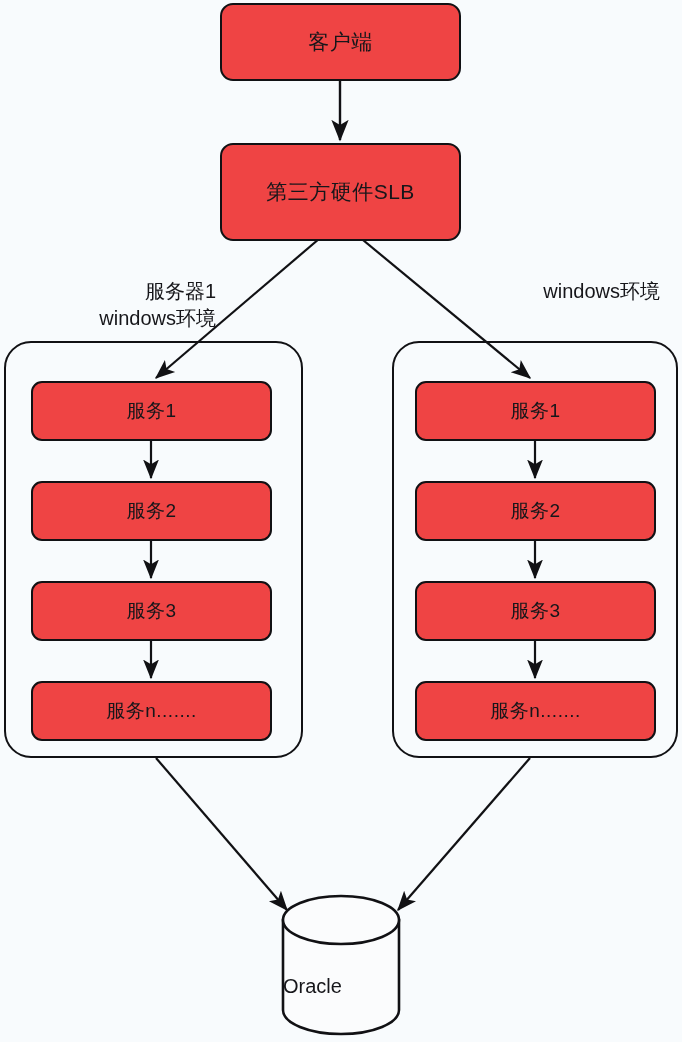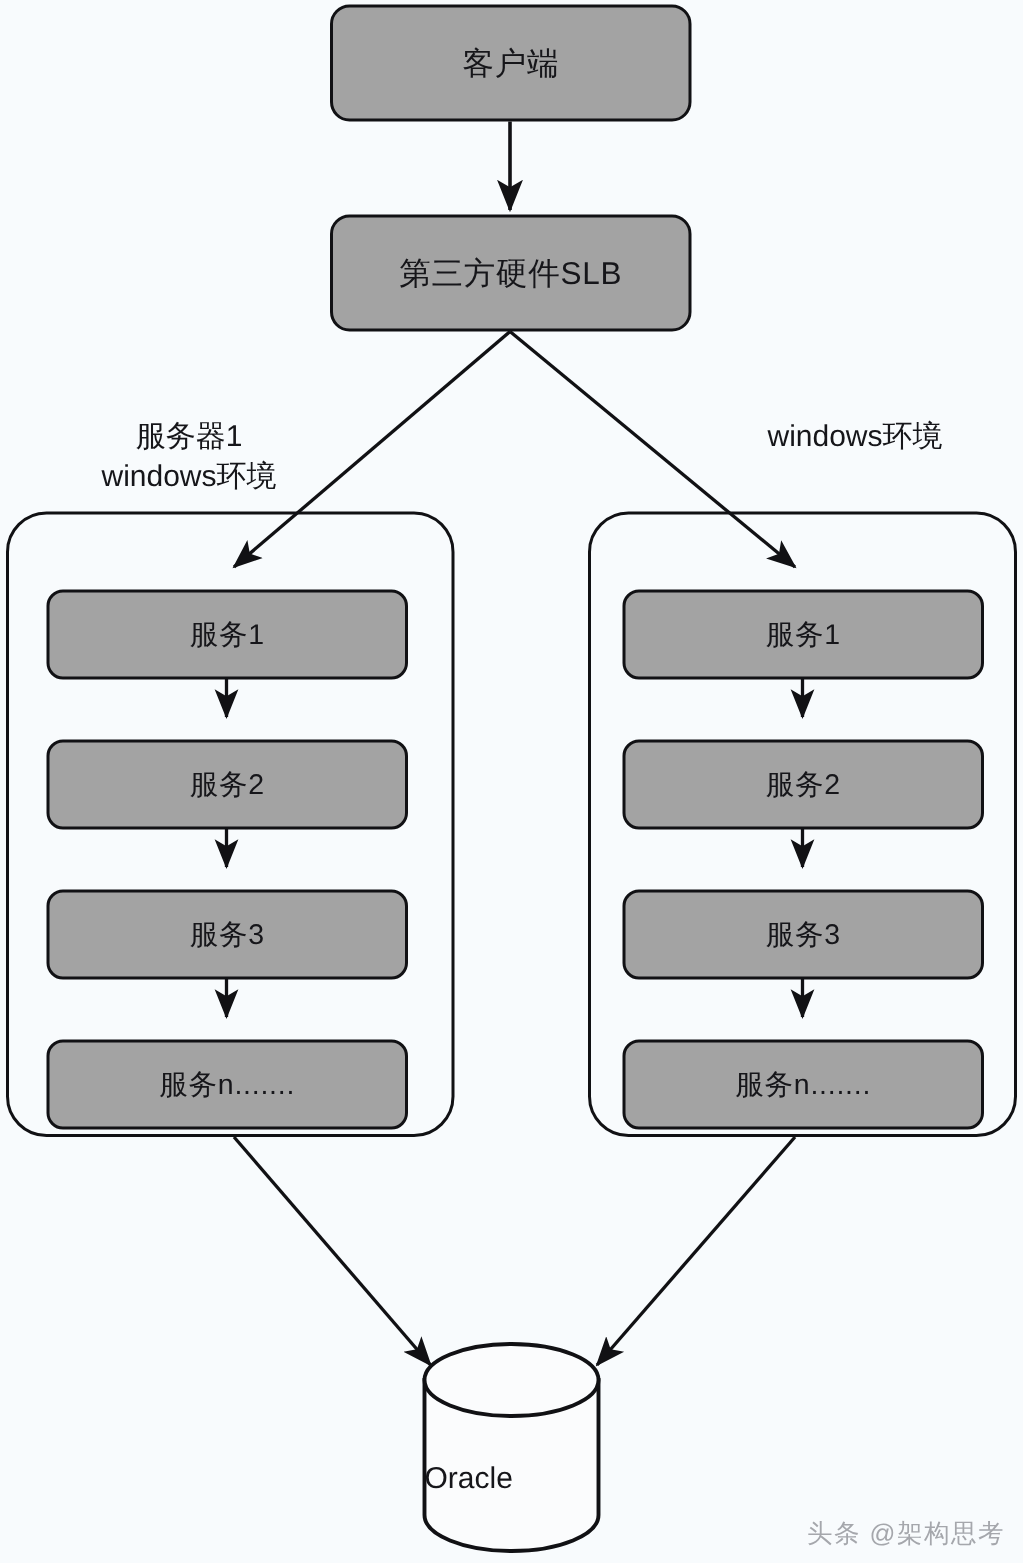--- a/index.html
+++ b/index.html
@@ -26,54 +26,53 @@
     left: 0;
     top: 0;
     width: 682px;
     height: 1042px;
     pointer-events: none;
   }
   
   .node {
     position: absolute;
     box-sizing: border-box;
-    background: #a3a3a3;
+    background: #ef4444;
     border: 2.2px solid #111114;
     border-radius: 13px;
     display: flex;
     align-items: center;
     justify-content: center;
     text-align: center;
     color: #16161a;
     letter-spacing: .5px;
   }
   .node-top {
     font-size: 21px;
   }
   .service-box {
     font-size: 19px;
     border-width: 2px;
     border-radius: 11px;
-    margin-top: 12px;
   }
   
   .server-group {
     position: absolute;
     box-sizing: border-box;
     background: transparent;
     border: 2.6px solid #111114;
     border-radius: 27px;
   }
   
   .caption {
     position: absolute;
     font-size: 20px;
     line-height: 1.33;
     color: #16161a;
-    text-align: center;
+    text-align: right;
     white-space: nowrap;
   }
   
   .db-label {
     position: absolute;
     font-size: 20px;
     color: #16161a;
     text-align: left;
     white-space: nowrap;
   }
@@ -121,21 +120,21 @@
     <g>
       <path d="M283,920 L283,1010 A58,24 0 0 0 399,1010 L399,920 Z" fill="#fbfcfd" stroke="#111114" stroke-width="2.6"></path>
       <ellipse cx="341" cy="920" rx="58" ry="24" fill="#fbfcfd" stroke="#111114" stroke-width="2.6"></ellipse>
     </g>
   </svg>
 
   <div class="node node-top" style="left:220px; top:3px; width:241px; height:78px;">
     <span>客户端</span>
   </div>
 
-  <div class="node node-top" style="left:220px; top:143px; width:241px; height:78px;">
+  <div class="node node-top" style="left:220px; top:143px; width:241px; height:98px;">
     <span>第三方硬件SLB</span>
   </div>
 
   <div class="caption" style="left:36px; top:278px; width:180px;">
     <div>服务器1</div>
     <div>windows环境</div>
   </div>
 
   <div class="server-group" style="left:4px; top:341px; width:299px; height:417px;"></div>
 
@@ -166,15 +165,14 @@
   </div>
   <div class="node service-box" style="left:415px; top:581px; width:241px; height:60px;">
     <span>服务3</span>
   </div>
   <div class="node service-box" style="left:415px; top:681px; width:241px; height:60px;">
     <span>服务n.......</span>
   </div>
 
   <div class="db-label" style="left:283px; top:975px; width:116px;">Oracle</div>
 
-  <div class="watermark">头条 @架构思考</div>
 
 </div>
 
 </body></html>

